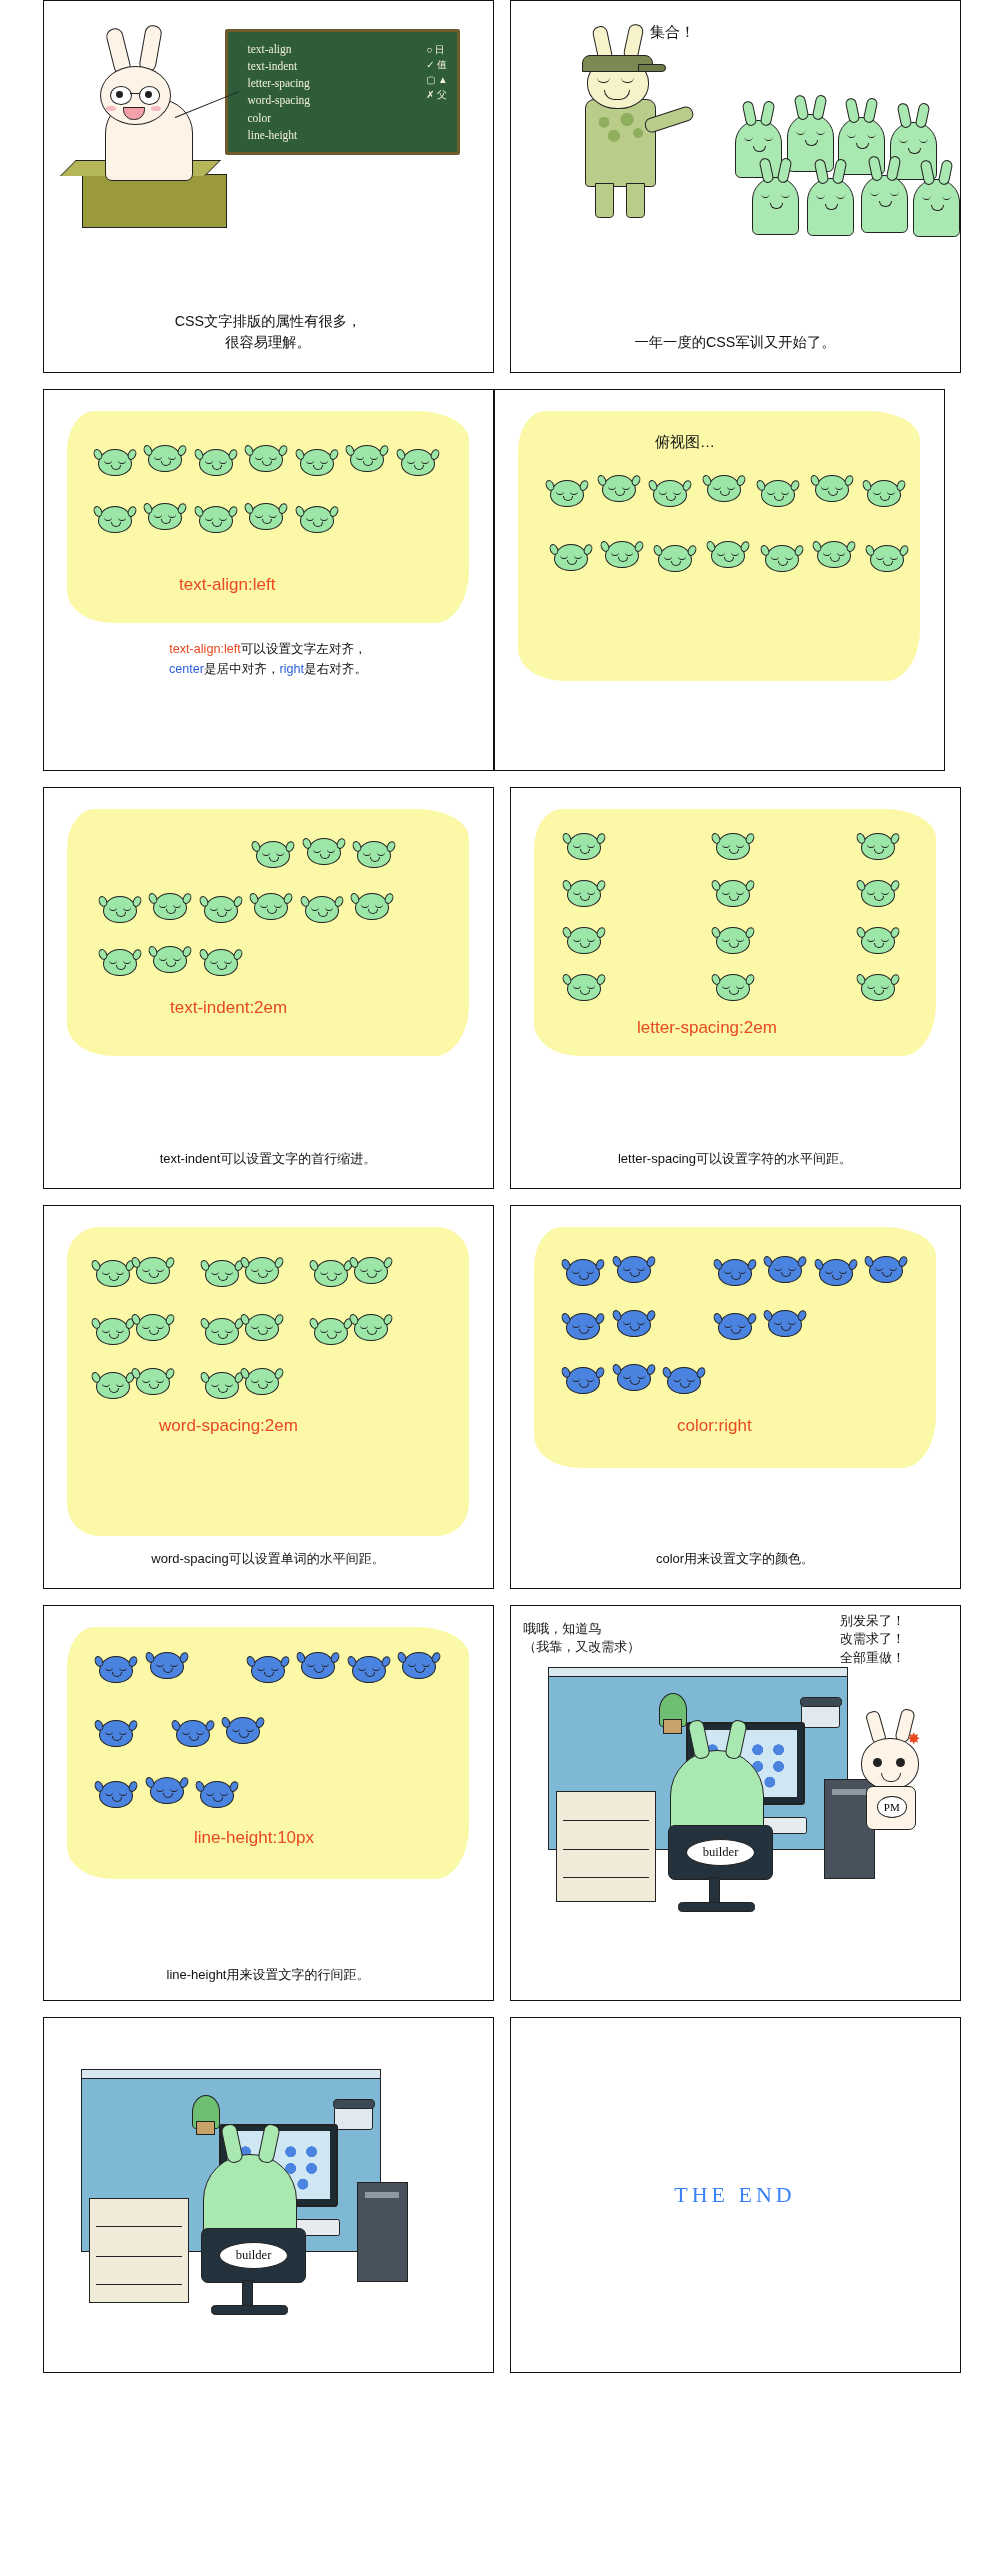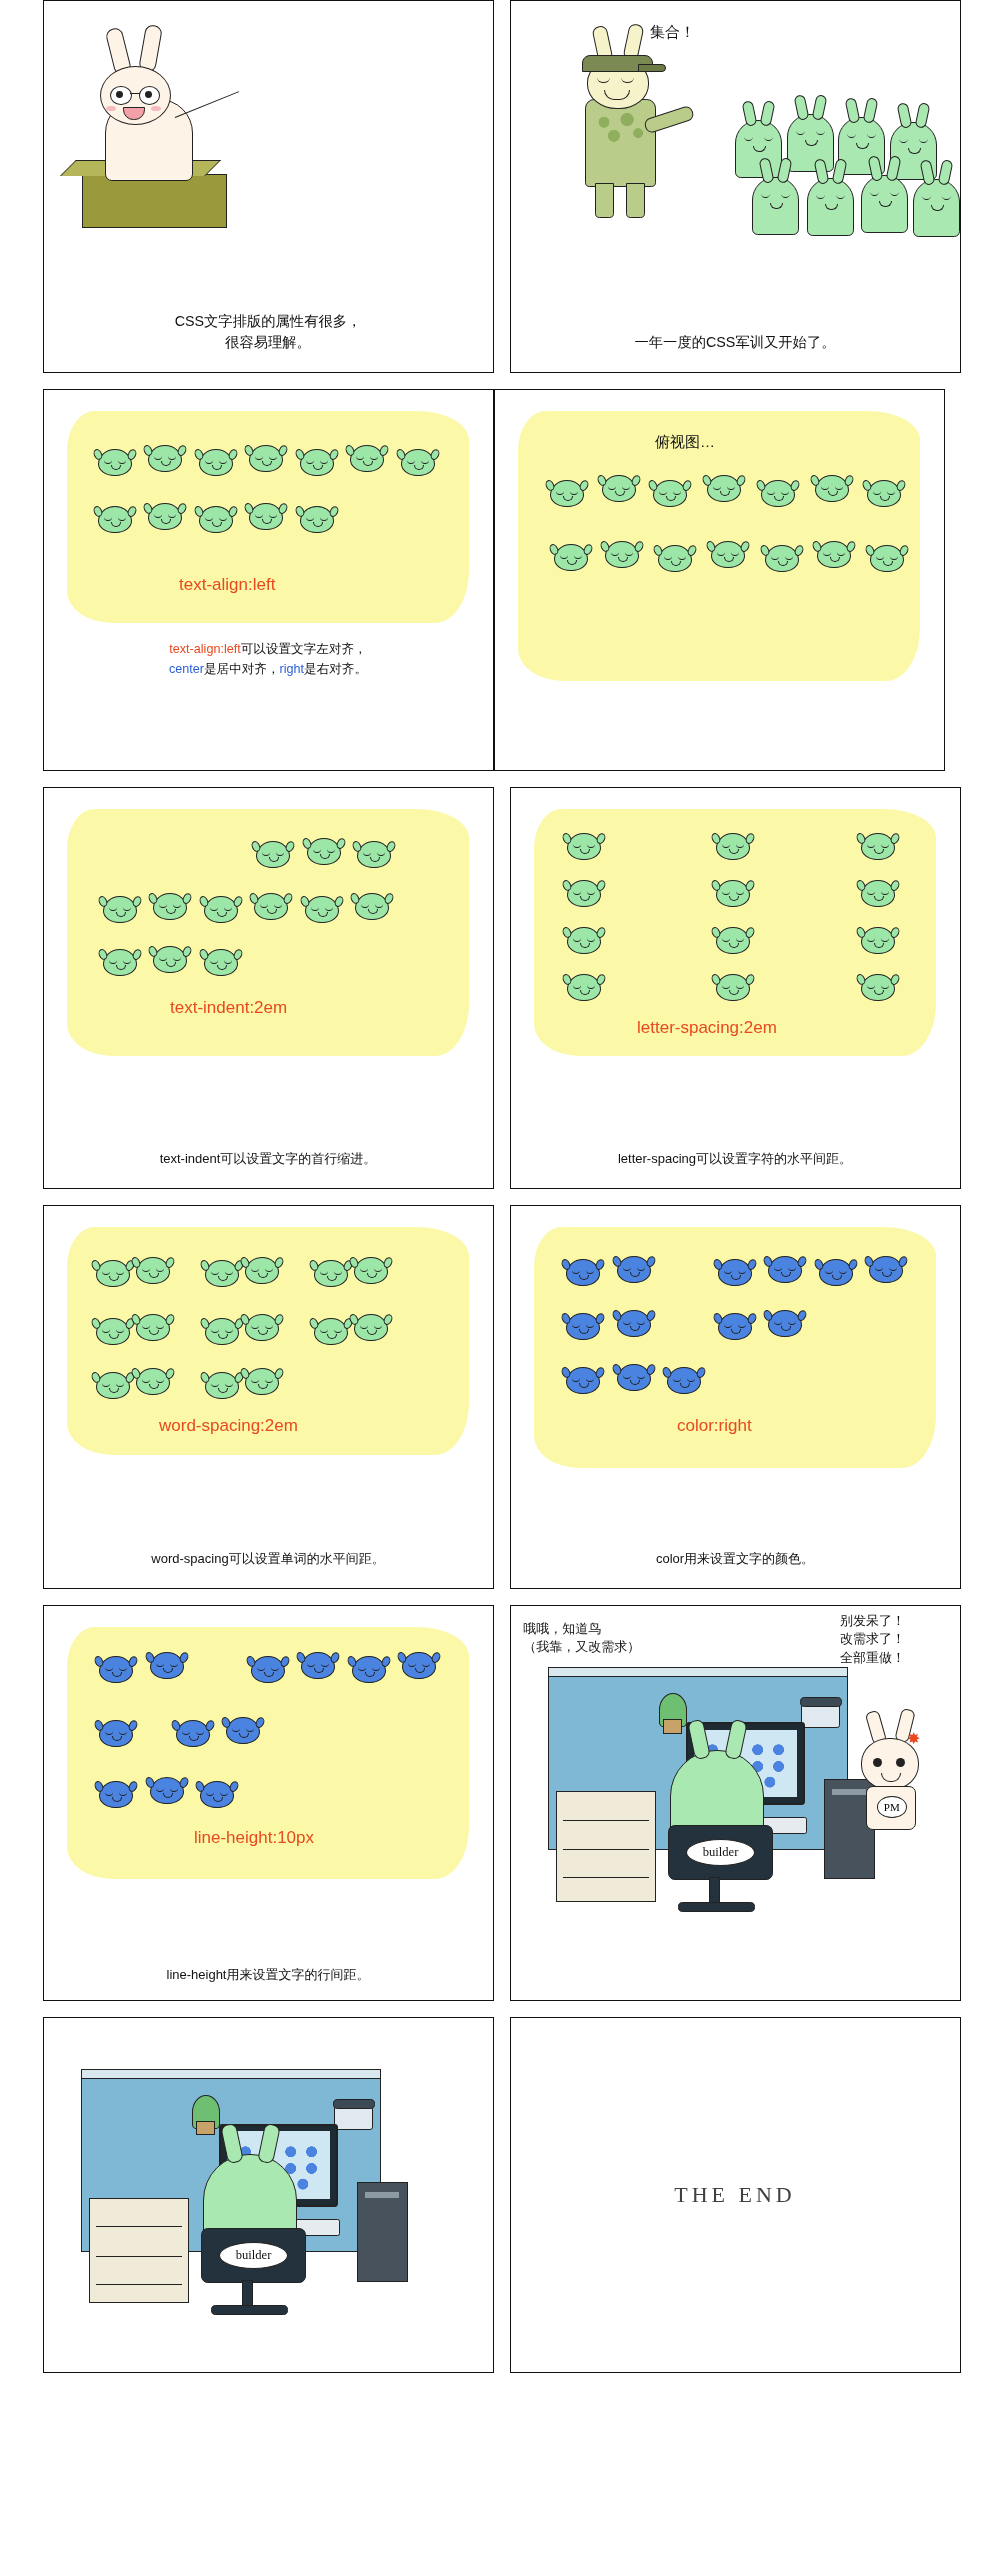--- a/index.html
+++ b/index.html
@@ -437,39 +437,51 @@
   .anger {
     position: absolute; left: 55px; top: -3.4px; color: #e8491f; font-size: 16px;
   }
   .bubble-text {
     position: absolute;
     font-family: "Liberation Serif", serif;
     font-size: 13px; color: #111; line-height: 1.45; white-space: pre-line;
   }
   .the-end {
     font-family: "Liberation Serif", serif;
-    font-size: 22px; letter-spacing: 4px; color: #404040;
+    font-size: 22px; letter-spacing: 4px; color: #3b82f6;
   }
   .center-box {
     display: flex; align-items: center; justify-content: center;
     width: 100%; height: 100%;
   }
 </style>
 </head>
 <body>
 
 <div class="page">
 
 
   <div class="grid">
 
     <div class="row">
 
       <div class="panel left h1">
         <div class="scene">
+          <div class="board">
+            <div class="lines" style="white-space:pre-line">text-align
+text-indent
+letter-spacing
+word-spacing
+color
+line-height</div>
+            <div class="icons" style="white-space:pre-line">○ 日
+✓ 值
+▢ ▲
+✗ 父</div>
+          </div>
           <div class="desk"></div>
           <div class="box-small"></div>
           <div class="rabbit-ear l"></div>
           <div class="rabbit-ear r"></div>
           <div class="rabbit-body"></div>
           <div class="rabbit-head"></div>
           <div class="glasses">
             <div class="lens l">
                 <i></i>
               </div>
@@ -867,21 +879,21 @@
         </div>
         <div class="cap-wrap">
           <div class="caption small">letter-spacing可以设置字符的水平间距。</div>
         </div>
       </div>
     </div>
 
     <div class="row">
 
       <div class="panel left h4">
-        <div class="blob" style="height:228px;">
+        <div class="blob" style="height:309px;border-radius:32px;">
           <div class="face" style="left:29px; top:33px;">
               <span class="ear-l"></span>
               <span class="ear-r"></span>
               <span class="mouth"></span>
             </div>
           <div class="face" style="left:69px; top:30px;">
               <span class="ear-l"></span>
               <span class="ear-r"></span>
               <span class="mouth"></span>
             </div>

